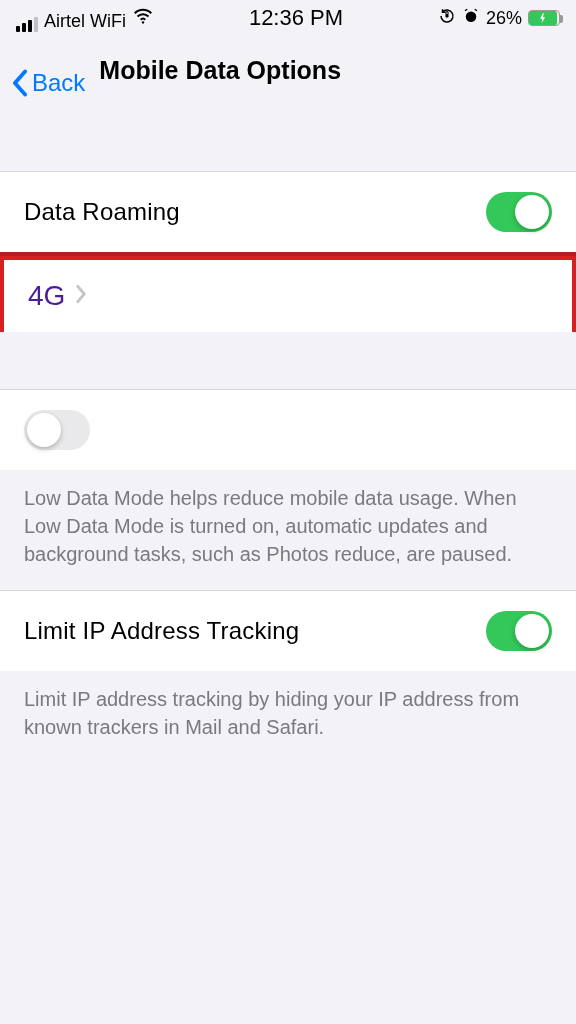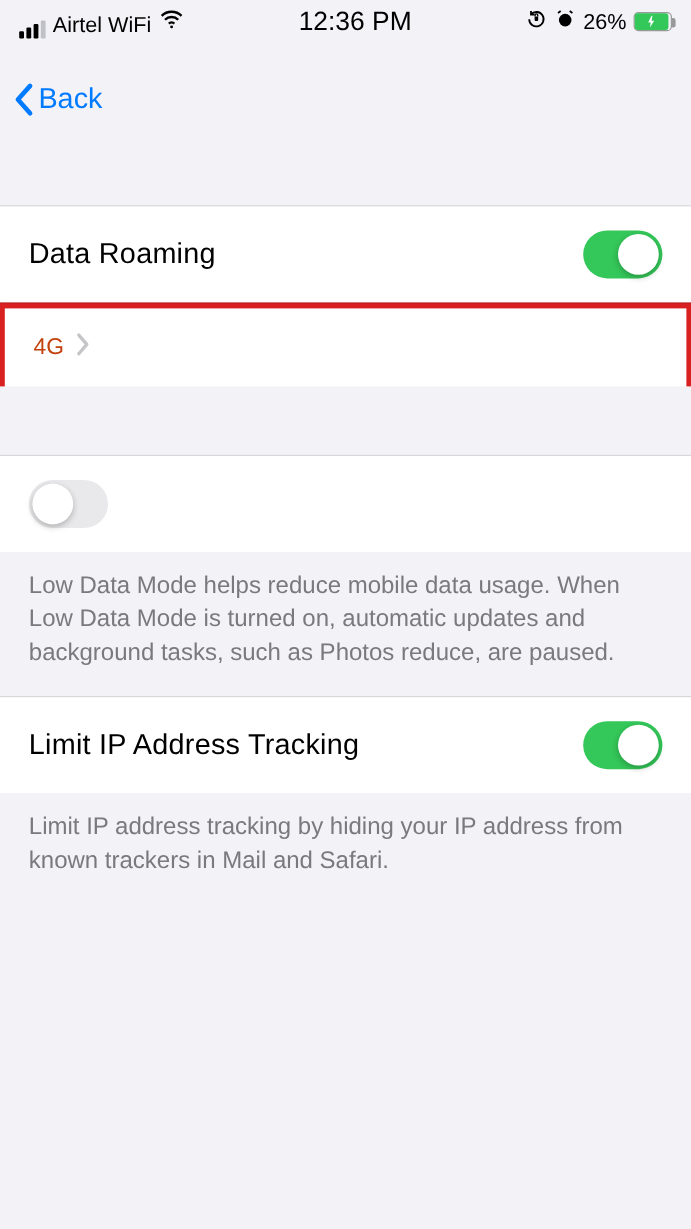--- a/index.html
+++ b/index.html
@@ -39,26 +39,26 @@
     .nav-bar {
       display: flex; align-items: center; padding: 12px 10px 18px 10px; position: relative;
     }
     .back-btn { display: flex; align-items: center; color: #007aff; font-size: 24px; gap: 2px; margin-top: 25px; }
     .back-btn svg { width: 20px; height: 28px; }
     .nav-title { font-size: 25px; font-weight: 700; color: #000; margin-left: 14px; }
     .group { background: #fff; }
     .row {
       display: flex; align-items: center; justify-content: space-between;
       padding: 20px 24px; min-height: 68px;
-      border-bottom: 2px solid #b91c1c;
+      border-bottom: 5px solid #b91c1c;
     }
     .row:last-child { border-bottom: none; }
     .row-label { font-size: 24px; color: #000; letter-spacing: 0.2px; }
     .row-right { display: flex; align-items: center; gap: 10px; }
-    .row-value { font-size: 19px; color: #c2410c; }
+    .row-value { font-size: 28px; color: #4c1d95; }
     .chevron { color: #c5c5c8; }
     .chevron svg { width: 12px; height: 20px; }
     .toggle { width: 66px; height: 40px; border-radius: 20px; position: relative; }
     .toggle-knob { position: absolute; top: 3px; width: 34px; height: 34px; background: #fff; border-radius: 50%; box-shadow: 0 2px 5px rgba(0,0,0,0.25); }
     .toggle.on { background: #34c759; }
     .toggle.on .toggle-knob { right: 3px; }
     .toggle.off { background: #e9e9eb; }
     .toggle.off .toggle-knob { left: 3px; }
     .footer-text { padding: 14px 24px 22px 24px; font-size: 20px; line-height: 1.4; color: #7a7a7e; }
     .spacer-35 { height: 56px; }
@@ -120,20 +120,21 @@
   </div>
 </div>
 
 <div class="nav-bar">
   <div class="back-btn">
     <svg viewBox="0 0 12 22" fill="none" stroke="#007aff" stroke-width="3" stroke-linecap="round" stroke-linejoin="round">
         <path d="M10 2L2 11l8 9"></path>
       </svg>
     <span>Back</span>
   </div>
+  <div class="nav-title">Mobile Data Options</div>
 </div>
 
 <div class="spacer-35"></div>
 
 <div class="group group-top">
   <div class="row">
     <div class="row-label">Data Roaming</div>
     <div class="toggle on">
         <div class="toggle-knob"></div>
       </div>

